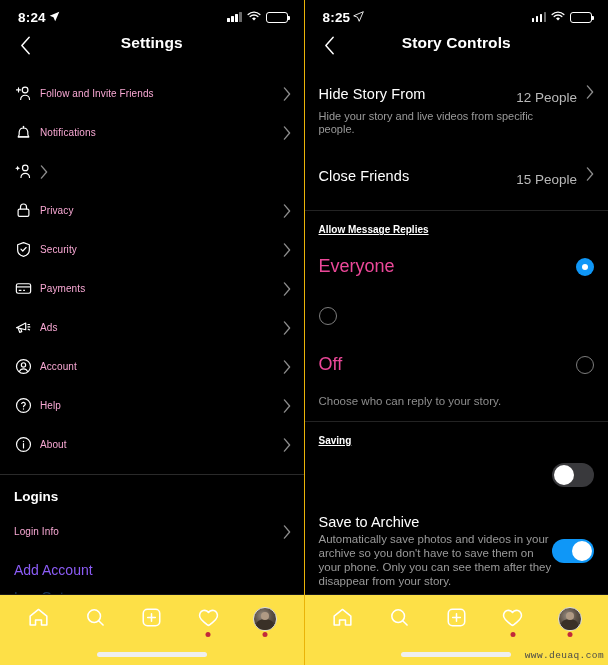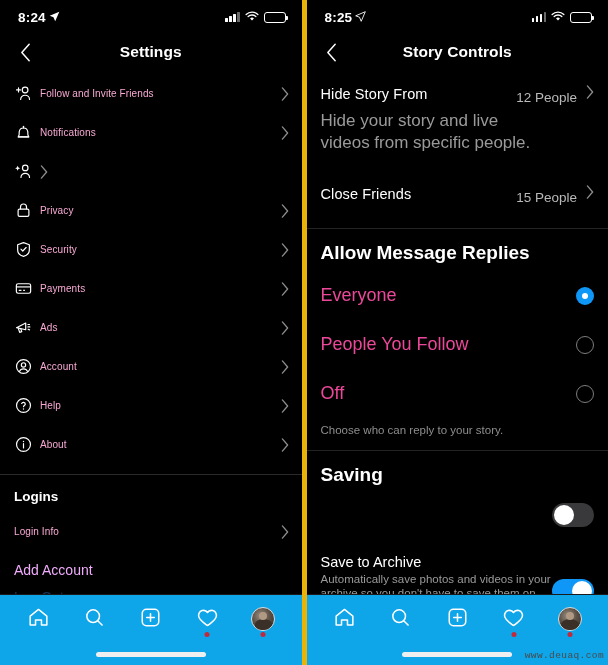--- a/index.html
+++ b/index.html
@@ -19,21 +19,21 @@
     width: 608px;
     height: 665px;
   }
   .phone {
     position: relative;
     width: 304px;
     height: 665px;
     background: #000;
     overflow: hidden;
   }
-  .phone.left { border-right: 5px solid #eab308; }
+  .phone.left { border-right: 1px solid #eab308; }
 
   
   .statusbar {
     height: 34px;
     display: flex;
     align-items: center;
     justify-content: space-between;
     padding: 0 16px 0 18px;
     box-sizing: border-box;
   }
@@ -84,21 +84,21 @@
     height: 100%;
     width: 32%;
     background: #fff;
     border-radius: 1px;
   }
 
   
   .navbar {
     height: 36px;
     display: flex;
-    align-items: center;
+    align-items: flex-start;
     position: relative;
     padding: 0 14px;
   }
   .back-chevron {
     width: 22px; height: 22px;
     display: flex; align-items: center; justify-content: center;
     cursor: pointer;
   }
   .nav-title {
     position: absolute;
@@ -150,21 +150,21 @@
     padding: 14px 14px 8px 14px;
   }
   .link-row {
     padding: 0 14px;
     height: 38px;
     display: flex;
     align-items: center;
     cursor: pointer;
   }
   .link-row .blue {
-    color: #f0abfc;
+    color: #8b5cf6;
     font-size: 14px;
   }
   .cut-row {
     padding: 0 14px;
     height: 20px;
     display: flex;
     align-items: flex-start;
     overflow: hidden;
     cursor: pointer;
   }
@@ -192,34 +192,35 @@
     letter-spacing: 0.1px;
   }
   .r-value {
     color: #b9b9b9;
     font-size: 13.5px;
     margin-right: 9px;
     margin-top: 6px;
   }
   .r-sub {
     color: #9a9a9a;
-    font-size: 17px;
-    line-height: 22px;
+    font-size: 11px;
+    line-height: 13px;
     max-width: 225px;
     padding-bottom: 2px;
   }
   .thin-divider {
     height: 1px;
     background: #232323;
   }
   .r-section-head {
     color: #fff;
-    font-size: 19px;
+    font-size: 10px;
     font-weight: bold;
     padding: 13px 14px 7px 14px;
+    text-decoration: underline;
   }
   .opt-row {
     display: flex;
     align-items: center;
     height: 49px;
     padding: 0 14px;
     box-sizing: border-box;
     cursor: pointer;
   }
   .opt-row .opt-lbl {
@@ -286,21 +287,21 @@
     background: #fff;
   }
   .switch.on { background: #0f97f7; }
   .switch.on .knob { left: 20px; }
 
   
   .tabbar {
     position: absolute;
     bottom: 0; left: 0; right: 0;
     height: 70px;
-    background: #0ea5e9;
+    background: #fde047;
     border-top: 1px solid #1a1a1a;
   }
   .tabs {
     height: 48px;
     display: flex;
     align-items: center;
     justify-content: space-around;
     padding: 0 10px;
   }
   .tab {
@@ -703,21 +704,20 @@
     <div class="thin-divider"></div>
 
     <div class="r-section-head">Allow Message Replies</div>
 
     <div class="opt-row">
       <span class="opt-lbl">Everyone</span>
       <span class="radio on"></span>
     </div>
 
     <div class="opt-row">
-      <span class="opt-lbl">People You Follow</span>
       <span class="radio"></span>
     </div>
 
     <div class="opt-row">
       <span class="opt-lbl">Off</span>
       <span class="radio"></span>
     </div>
 
     <div class="hint">Choose who can reply to your story.</div>
 

